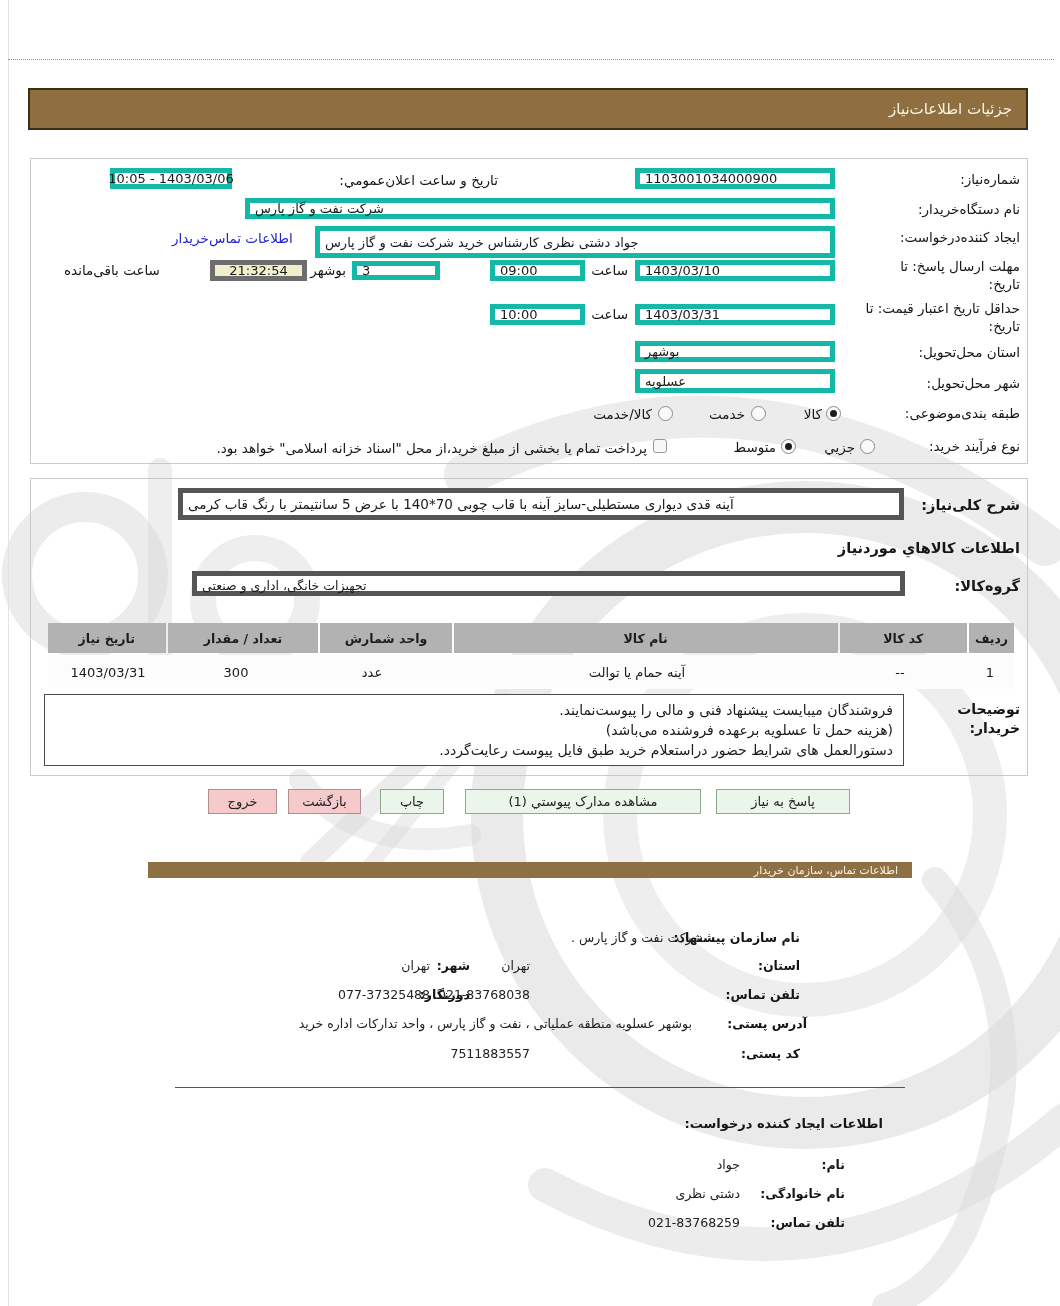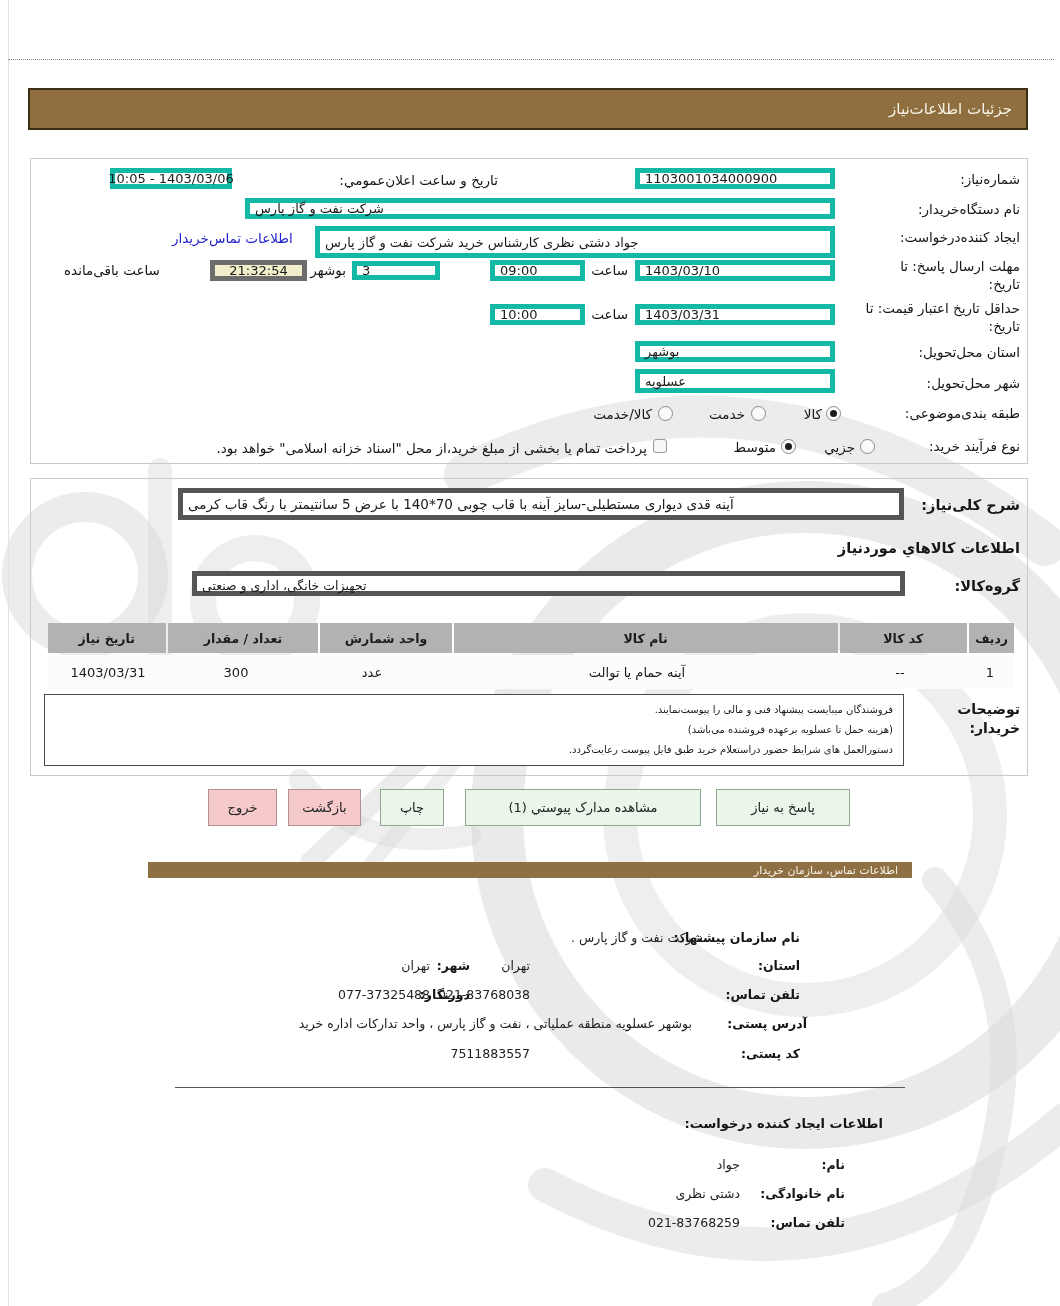--- a/index.html
+++ b/index.html
@@ -11,30 +11,30 @@
   .wrap{white-space:normal;text-align:right;line-height:18px;}
   .b{font-weight:bold;}
   .bar{position:absolute;background:#8f6f3f;color:#f8f3e6;font-size:15px;display:flex;align-items:center;justify-content:flex-start;padding-right:14px;box-sizing:border-box;}
   .panel{position:absolute;border:1px solid #c9c9c9;background:transparent;box-sizing:border-box;}
   .ibox{position:absolute;background:#fff;border:5px solid #14b8a6;font-size:13px;display:flex;align-items:center;justify-content:flex-end;padding:0 5px;box-sizing:border-box;white-space:nowrap;}
   .ibox.center{justify-content:center;}
   .radio{position:absolute;width:15px;height:15px;border:1px solid #8a8a8a;border-radius:50%;background:#fafafa;box-sizing:border-box;}
   .radio.on::after{content:"";position:absolute;inset:3px;background:#1b1b1b;border-radius:50%;}
   .chk{position:absolute;width:14px;height:14px;border:1px solid #9a9a9a;border-radius:3px;background:#f7f7f7;box-sizing:border-box;}
   .link{position:absolute;font-size:13.5px;color:#2323cc;cursor:pointer;white-space:nowrap;}
-  .btn{position:absolute;height:37px;border:1px solid #8d8d8d;font-size:13px;font-family:inherit;color:#222;cursor:pointer;box-sizing:border-box;}
+  .btn{position:absolute;height:25px;border:1px solid #8d8d8d;font-size:13px;font-family:inherit;color:#222;cursor:pointer;box-sizing:border-box;}
   .btn.green{background:#e9f6e9;border-color:#8fa98f;}
   .btn.pink{background:#f6caca;border-color:#b09090;}
   .dotline{position:absolute;border-top:1px dotted #8f8f8f;}
   .vline{position:absolute;border-left:1px solid #e3e3e3;}
   .th-row{position:absolute;display:flex;gap:2px;}
   .th{background:#b2b2b2;color:#1c1c1c;font-weight:bold;font-size:12.5px;height:30px;display:flex;align-items:center;justify-content:center;box-sizing:border-box;}
   .td-row{position:absolute;display:flex;background:#fcfcfc;}
   .td{font-size:13px;height:34px;display:flex;align-items:center;justify-content:center;box-sizing:border-box;}
-  .notes{position:absolute;background:#fff;border:1px solid #4a4a4a;font-size:10px;line-height:20px;padding:5px 10px;box-sizing:border-box;white-space:pre-line;text-align:right;}
+  .notes{position:absolute;background:#fff;border:1px solid #4a4a4a;font-size:14px;line-height:20px;padding:5px 10px;box-sizing:border-box;white-space:pre-line;text-align:right;}
   .c-lbl{position:absolute;font-size:12.5px;font-weight:bold;color:#141414;white-space:nowrap;}
   .c-val{position:absolute;font-size:12.5px;color:#222;white-space:nowrap;}
   .hr{position:absolute;border-top:1px solid #555;}
 </style>
 </head>
 <body>
 
 <div id="page">
 
   <svg id="wm" width="1060" height="1306" viewBox="0 0 1060 1306">

